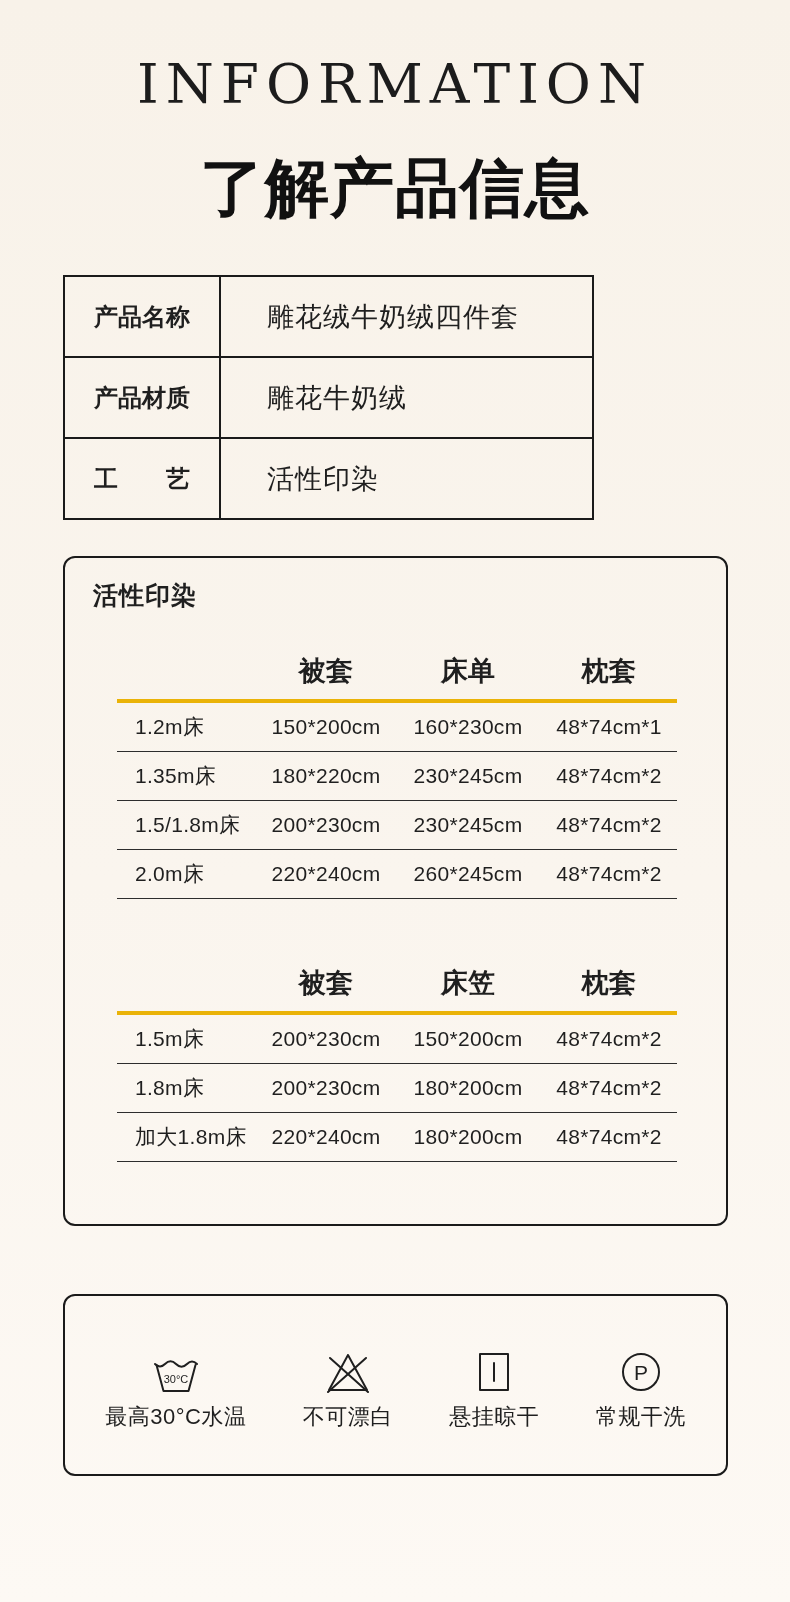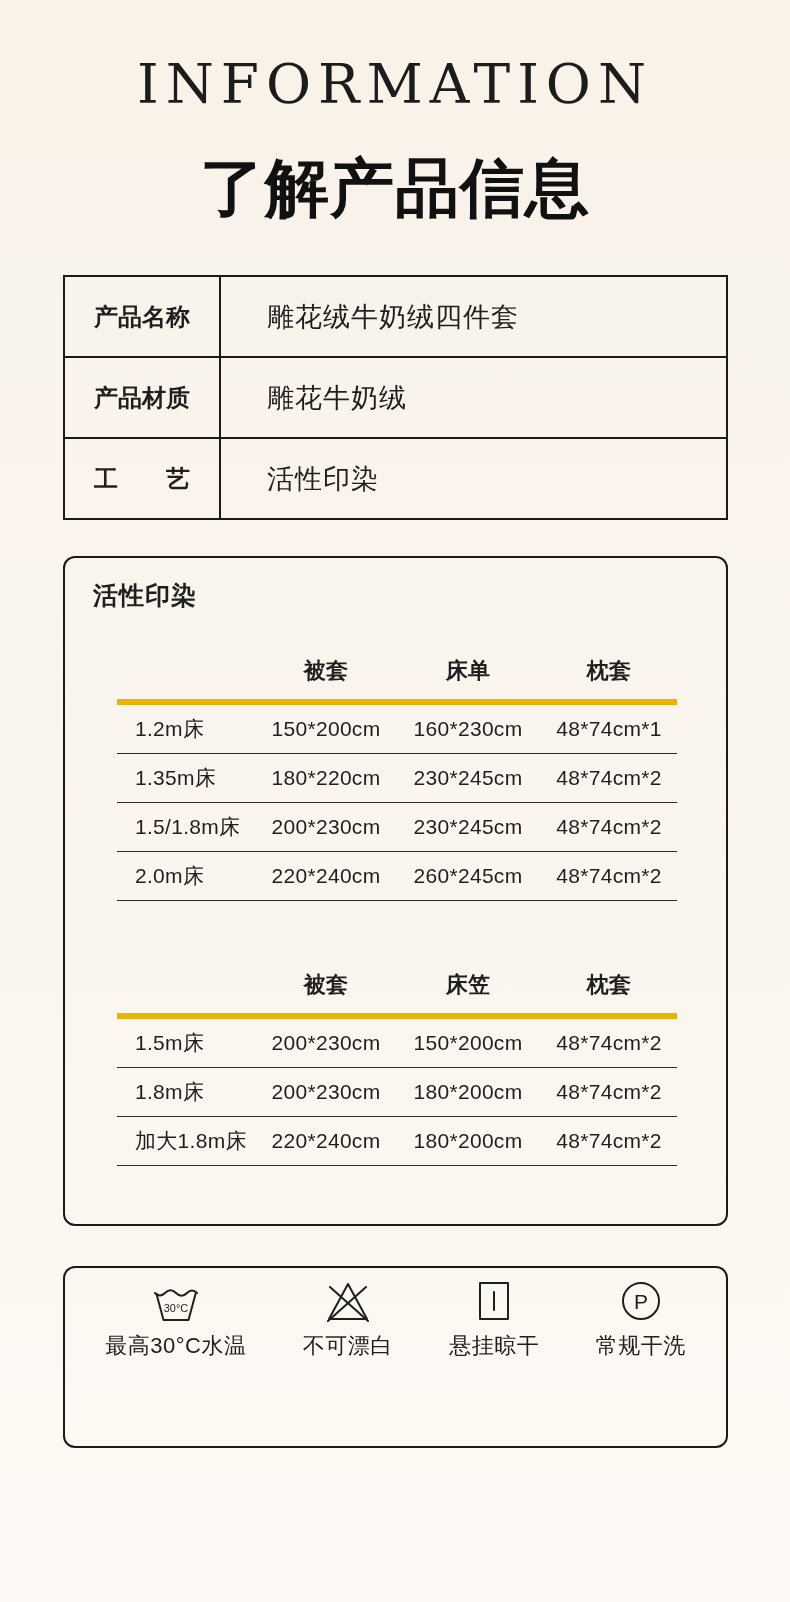--- a/index.html
+++ b/index.html
@@ -21,21 +21,21 @@
   }
   .title-zh{
     text-align:center;
     font-size:64px;line-height:70px;font-weight:900;
     letter-spacing:1px;margin-top:40px;color:#111;
   }
 
   
   .info-table{
     box-sizing:border-box;
-    margin:52px 62px 0 63px;width:665px;
+    margin:52px 62px 0 63px;width:531px;
     border:2px solid #1a1a1a;
   }
   .info-row{
     display:grid;grid-template-columns:156px 1fr;
     height:79px;border-bottom:2px solid #1a1a1a;
   }
   .info-row:last-child{border-bottom:none;}
   .info-label-cell{
     display:flex;align-items:center;justify-content:center;
     border-right:2px solid #1a1a1a;
@@ -60,37 +60,37 @@
   .spec-title{
     margin-left:28px;font-size:25px;line-height:30px;font-weight:700;letter-spacing:1px;
   }
   .spec-table{margin:0 51px 0 52px;width:560px;}
   .spec-row{
     display:grid;grid-template-columns:140px 138px 146px 136px;
     align-items:center;
   }
   .spec-header-row{
     height:57px;margin-top:32px;
-    border-bottom:6px solid #eab308;
-    font-weight:700;font-size:22px;
+    border-bottom:4px solid #eab308;
+    font-weight:700;font-size:27px;
   }
   .spec-table-2 .spec-header-row{margin-top:55px;}
   .spec-data-row{
     height:48px;border-bottom:1px solid #2d2d2d;
     font-size:21px;
   }
   .spec-cell{text-align:center;letter-spacing:0.3px;}
   .spec-cell.c0{text-align:left;padding-left:18px;}
 
   
   .care-box{
     box-sizing:border-box;
-    margin:40px 62px 0 63px;width:665px;height:182px;
+    margin:68px 62px 0 63px;width:665px;height:182px;
     border:2px solid #1a1a1a;border-radius:12px;
-    display:flex;justify-content:space-around;
+    display:flex;align-items:center;justify-content:space-around;
     padding:8px 12px 0 12px;
   }
   .care-item{display:flex;flex-direction:column;align-items:center;}
   .care-icon{height:46px;display:flex;align-items:flex-end;margin-bottom:9px;}
   .care-icon svg path,
   .care-icon svg rect,
   .care-icon svg circle,
   .care-icon svg line{fill:none;stroke:#1f1f1f;stroke-width:2;stroke-linecap:round;stroke-linejoin:round;}
   .care-icon svg text{fill:#1f1f1f;stroke:none;font-family:"Liberation Sans","DejaVu Sans",sans-serif;}
   .care-label{font-size:22px;letter-spacing:0.5px;}

